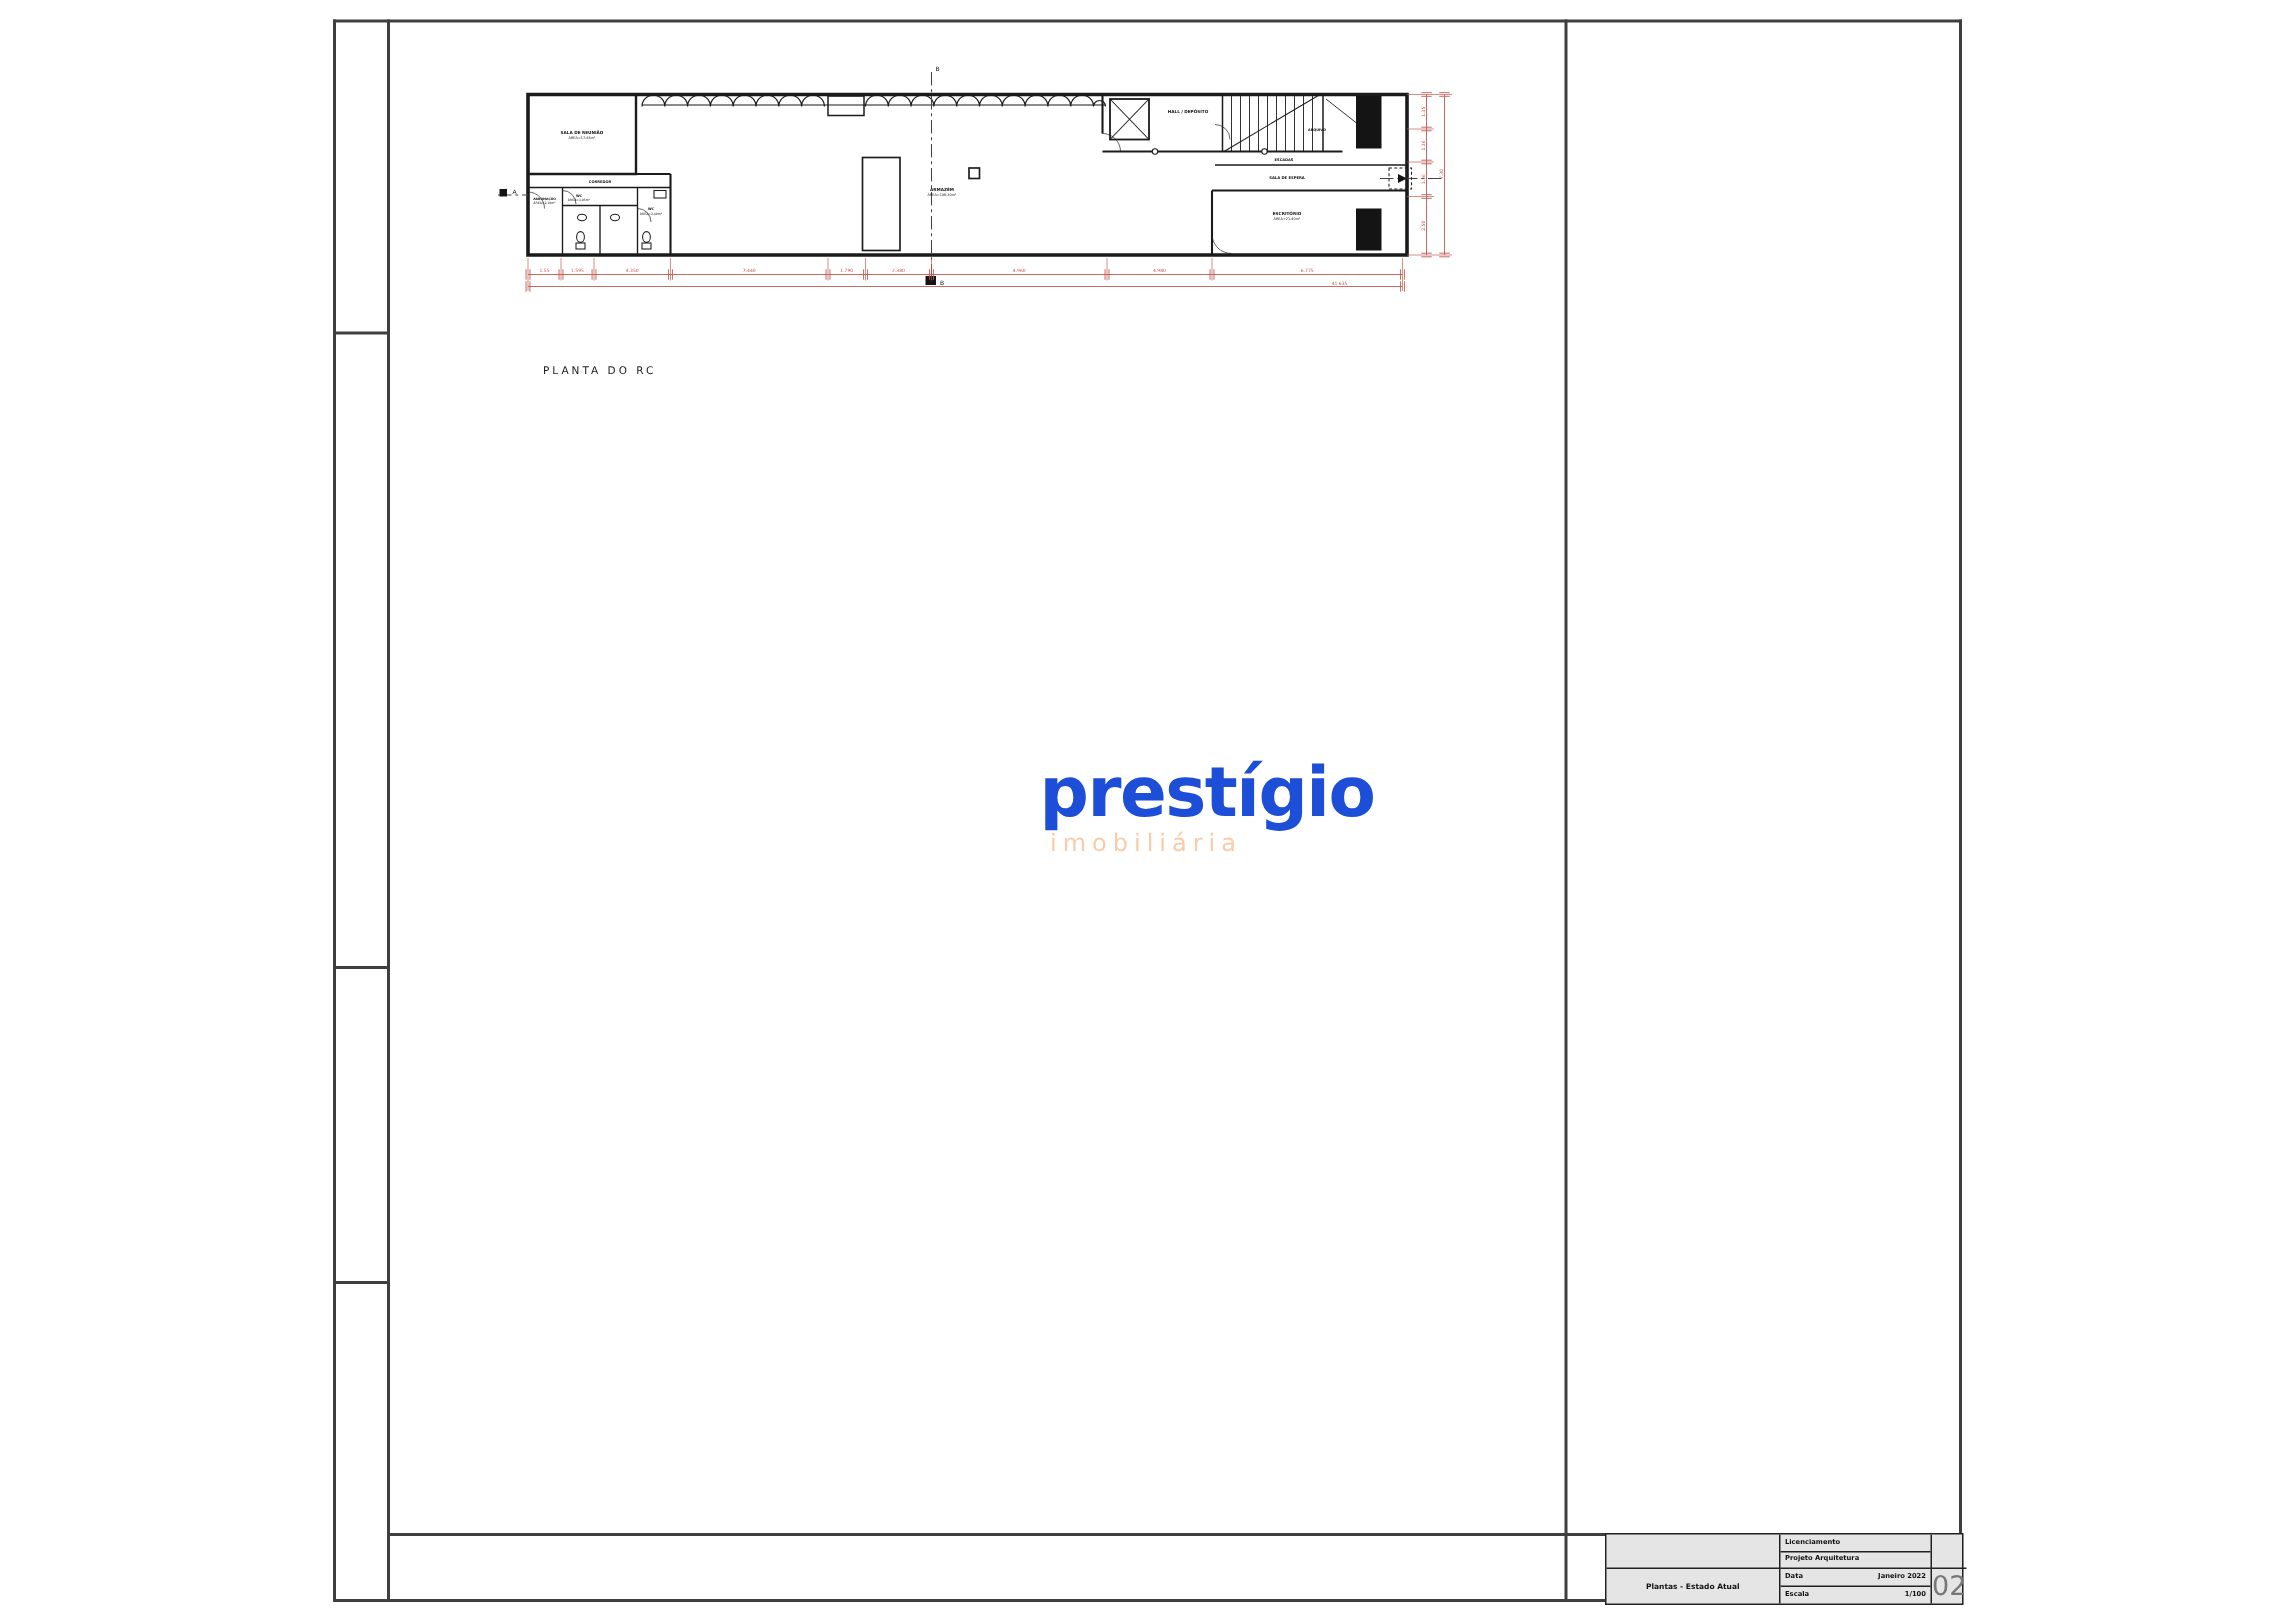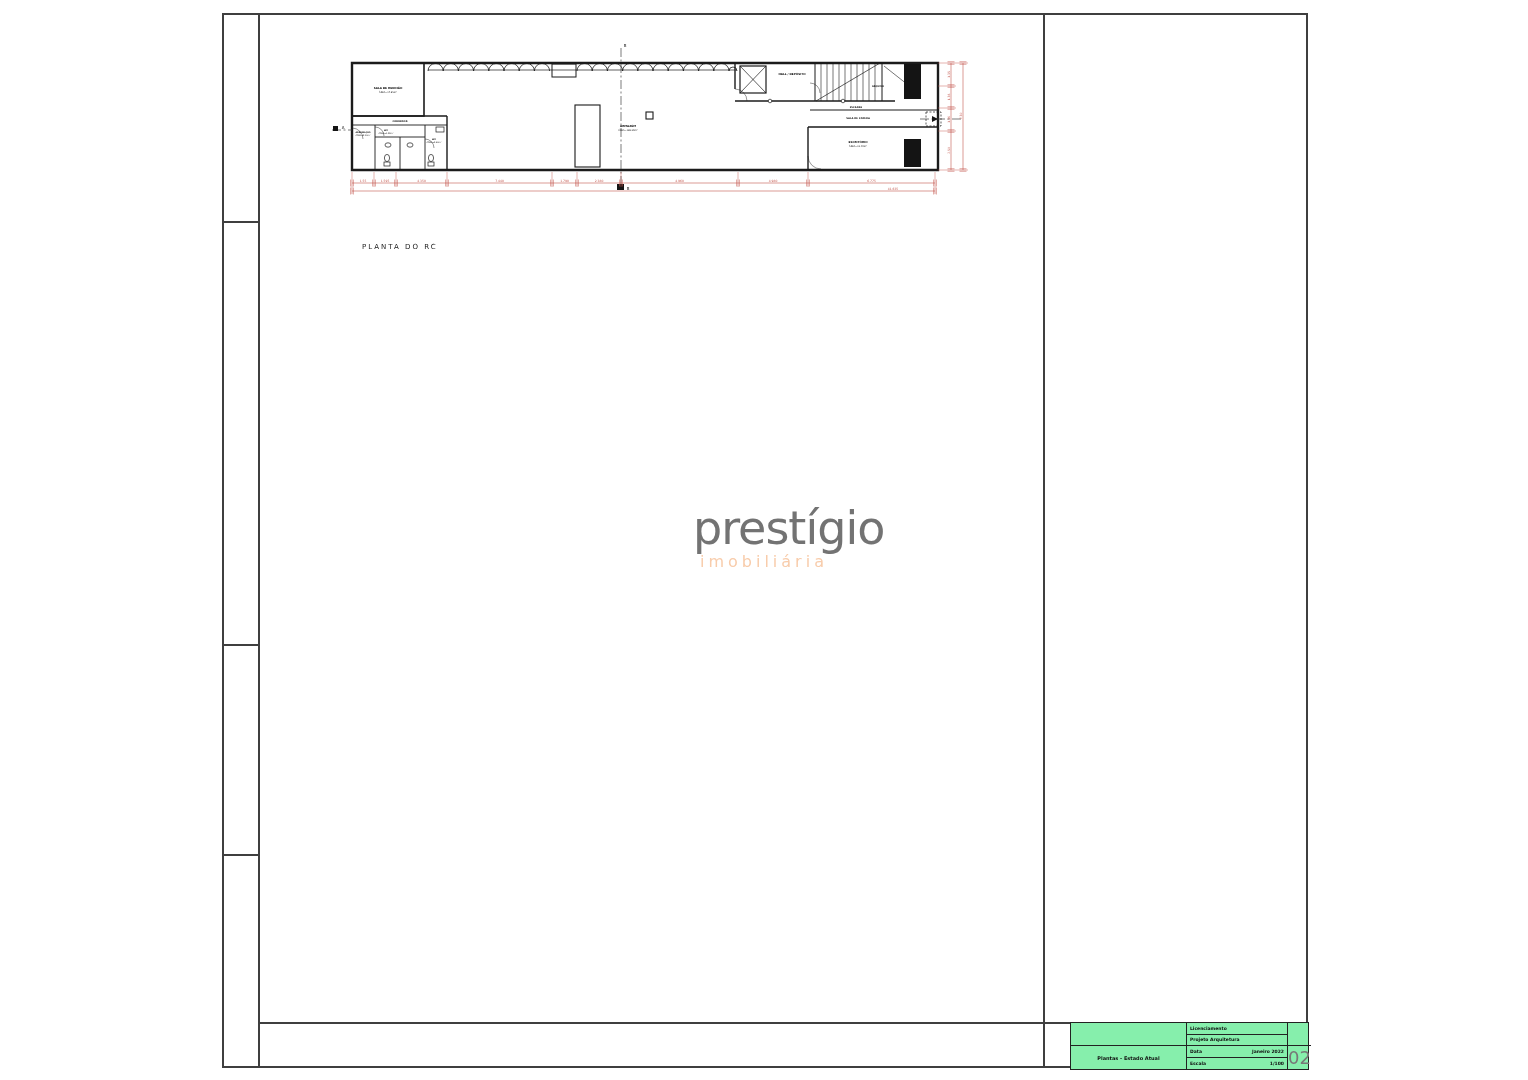--- a/index.html
+++ b/index.html
@@ -15,25 +15,25 @@
   .h-strip  {left:258px;top:1022px;width:1049px;height:2px;}
   .tick1{left:222px;top:221px;width:38px;height:2px;}
   .tick2{left:222px;top:644px;width:38px;height:2px;}
   .tick3{left:222px;top:854px;width:38px;height:2px;}
 
   
   .caption{position:absolute;left:362px;top:203px;font-size:7px;letter-spacing:2px;color:#1a1a1a;margin-top:40px;}
 
   
   .wmark{position:absolute;left:693px;top:505px;width:170px;line-height:1;}
-  .wmark .l1{font-size:46px;font-weight:400;color:#737373;letter-spacing:-1px;}
+  .wmark .l1{font-size:46px;font-weight:700;color:#1d4ed8;letter-spacing:-1px;}
   .wmark .l2{font-size:16px;font-weight:400;color:#f8ccab;letter-spacing:4px;margin-top:3px;margin-left:7px;}
 
   
-  .tblock{position:absolute;left:1070px;top:1022px;width:237px;height:46px;border:1px solid #222;background:#86efac;
+  .tblock{position:absolute;left:1070px;top:1022px;width:237px;height:46px;border:1px solid #222;background:#e5e5e5;
           display:grid;grid-template-columns:116px 100px 1fr;grid-template-rows:repeat(4,1fr);font-size:4.5px;}
   .tblock>div{box-sizing:border-box;}
   .tb-left-top{grid-area:1/1/3/2;border-right:1px solid #222;border-bottom:1px solid #222;}
   .tb-left-bot{grid-area:3/1/5/2;border-right:1px solid #222;display:flex;align-items:center;justify-content:center;font-weight:700;font-size:5px;}
   .tb-r{border-bottom:1px solid #222;display:flex;align-items:center;padding:0 3px;font-weight:700;}
   .tb-r:last-of-type{border-bottom:none;}
   .tb-row3,.tb-row4{justify-content:space-between;}
   .tb-val{font-weight:700;}
   .tb-num-top{grid-area:1/3/3/4;border-left:1px solid #222;border-bottom:1px solid #222;}
   .tb-num{grid-area:3/3/5/4;border-left:1px solid #222;display:flex;align-items:center;justify-content:center;

